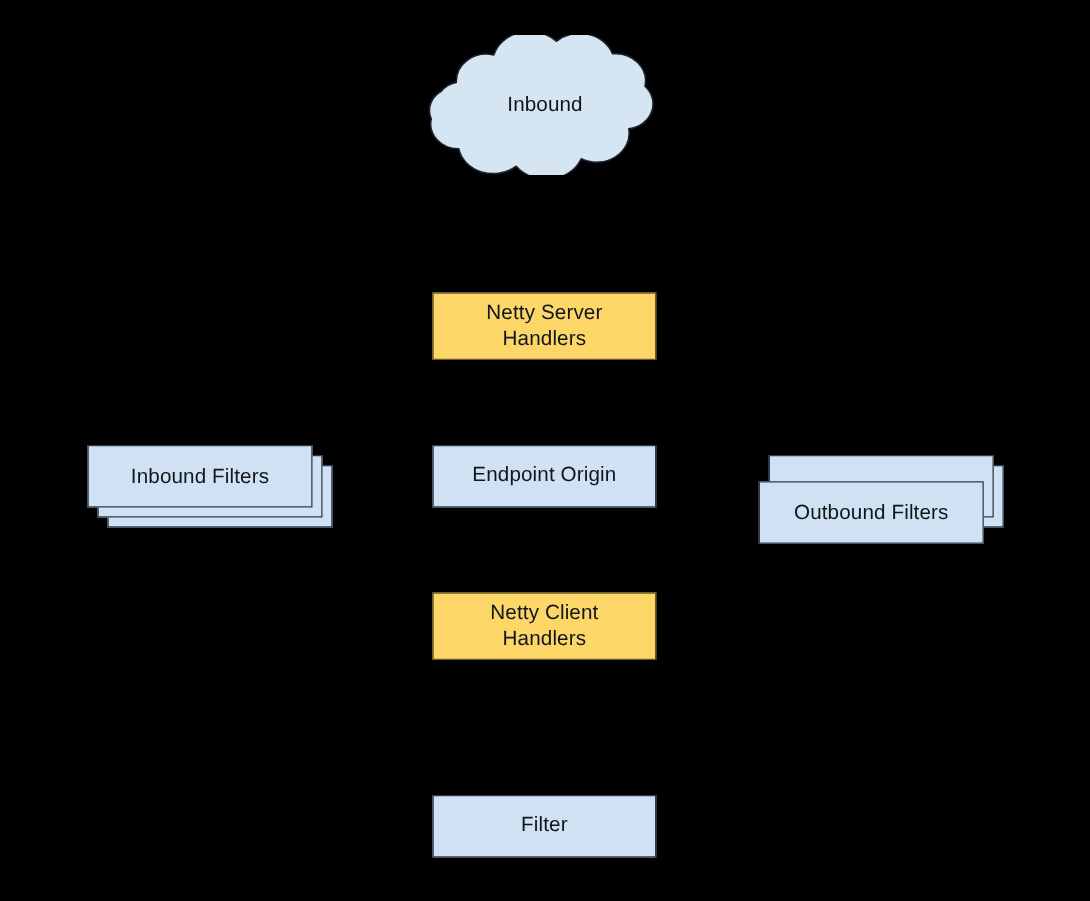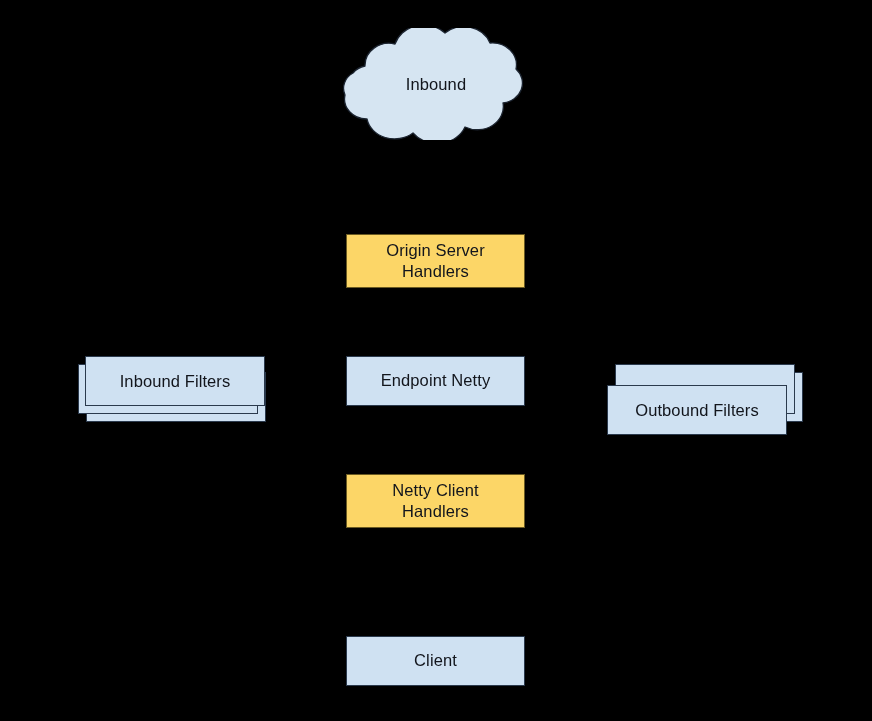--- a/index.html
+++ b/index.html
@@ -136,45 +136,45 @@
                a28,24 0 0 1 -46,-14
                a22,20 0 0 1 -22,-24
                a20,18 0 0 1 8,-22
                a20,18 0 0 1 12,-7 z" fill="#d6e5f2" stroke="#1c2430" stroke-width="1.3" stroke-linejoin="round"></path>
     </svg>
     <div class="cloud-label">Inbound</div>
   </div>
 
   <div class="node-box yellow" style="left:346px; top:234px; width:179px; height:54px;">
     <div>
-      <div>Origin Server</div>
+      <div>Netty Server</div>
       <div>Handlers</div>
     </div>
   </div>
 
   <div class="stack-node" style="left:70px; top:356px; width:196px; height:66px;">
     <div class="stack-layer l3" style="width:180px; height:50px;"></div>
     <div class="stack-layer l2" style="width:180px; height:50px;"></div>
-    <div class="stack-front" style="width:180px; height:50px;margin-left:15px;">Inbound Filters</div>
+    <div class="stack-front" style="width:180px; height:50px;">Inbound Filters</div>
   </div>
 
   <div class="node-box blue" style="left:346px; top:356px; width:179px; height:50px;">
-    <span>Endpoint Netty</span>
+    <span>Endpoint Origin</span>
   </div>
 
   <div class="stack-node" style="left:607px; top:356px; width:196px; height:66px;">
     <div class="stack-layer l3" style="width:180px; height:50px;"></div>
     <div class="stack-layer l2" style="width:180px; height:50px;"></div>
     <div class="stack-front" style="width:180px; height:50px;margin-top:29px;">Outbound Filters</div>
   </div>
 
   <div class="node-box yellow" style="left:346px; top:474px; width:179px; height:54px;">
     <div>
       <div>Netty Client</div>
       <div>Handlers</div>
     </div>
   </div>
 
   <div class="node-box blue" style="left:346px; top:636px; width:179px; height:50px;">
-    <span>Client</span>
+    <span>Filter</span>
   </div>
 
 </div>
 
 </body></html>

